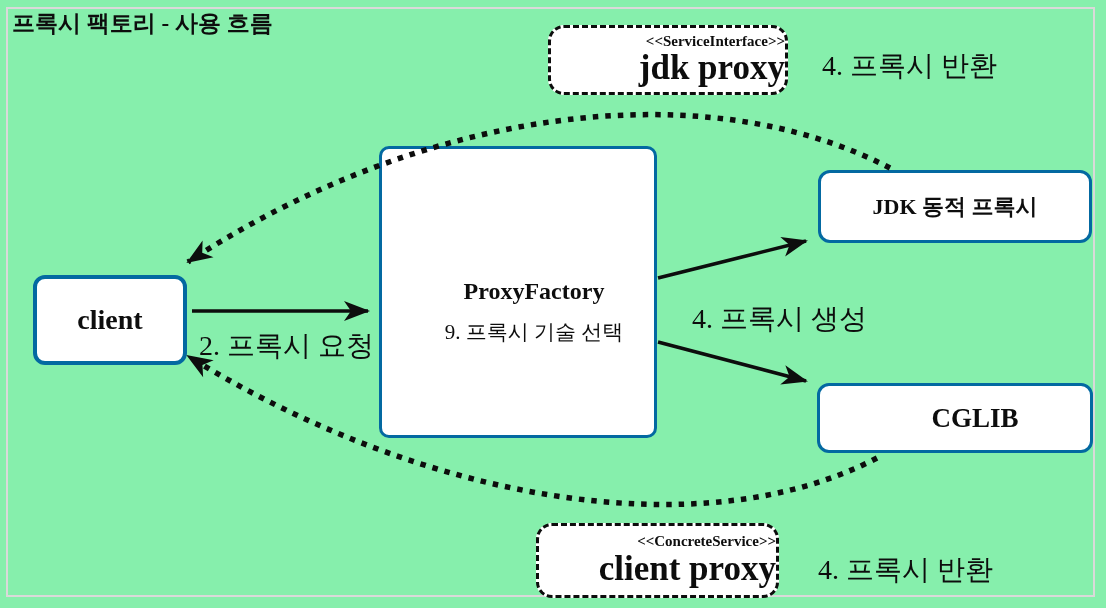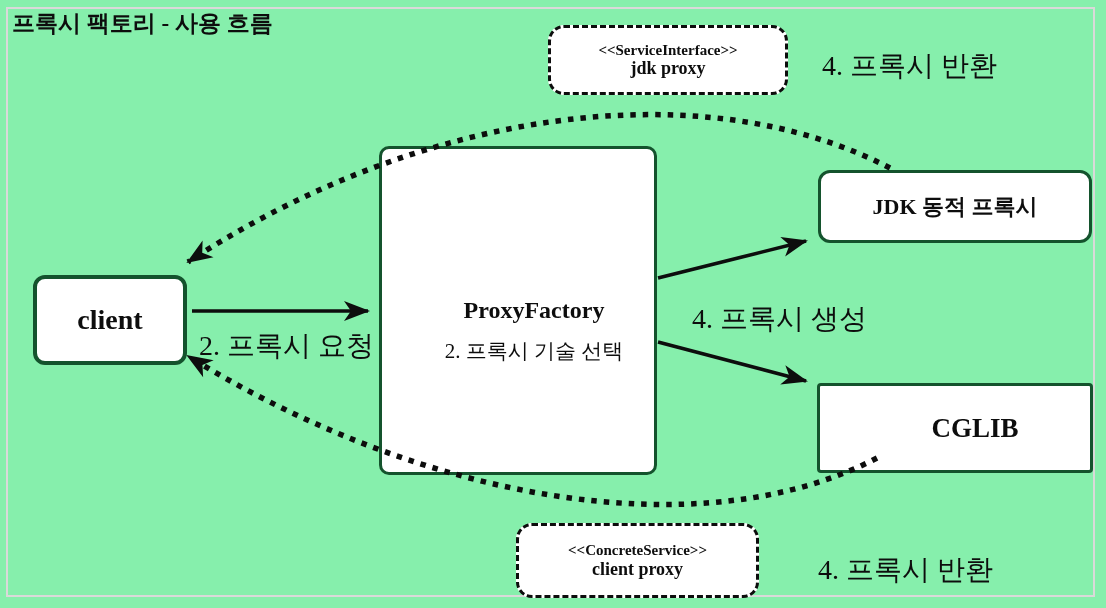--- a/index.html
+++ b/index.html
@@ -9,39 +9,39 @@
   }
   .frame {
     position:absolute; left:6px; top:7px; width:1085px; height:586px;
     border:2px solid #d9d9d9; z-index:0;
   }
   .title {
     position:absolute; left:12px; top:8px; font-size:23px; font-weight:bold;
     white-space:nowrap; z-index:4;
   }
   .box {
-    position:absolute; border:3px solid #14532d; background:#ffffff;
+    position:absolute; border:3px solid #0369a1; background:#ffffff;
     display:flex; align-items:center; justify-content:center;
     box-sizing:border-box; z-index:2; text-align:center;
   }
   .node-client { left:33px; top:275px; width:154px; height:90px; border-width:4px; border-radius:12px; font-size:28px; font-weight:bold; }
-  .node-pf { left:379px; top:146px; width:278px; height:329px; border-radius:10px; flex-direction:column; padding-top:40px; gap:13px;padding-left:32px; }
+  .node-pf { left:379px; top:146px; width:278px; height:292px; border-radius:10px; flex-direction:column; padding-top:40px; gap:13px;padding-left:32px; }
   .pf-name { font-size:24px; font-weight:bold; }
   .pf-step { font-size:21px; }
   .node-jdk { left:818px; top:170px; width:274px; height:73px; border-radius:12px; font-size:22px; font-weight:bold; }
-  .node-cglib { left:817px; top:383px; width:276px; height:90px; border-radius:4px; font-size:27px; font-weight:bold;padding-left:40px; }
+  .node-cglib { left:817px; top:383px; width:276px; height:70px; border-radius:12px; font-size:27px; font-weight:bold;padding-left:40px; }
   .dashed-box {
     position:absolute; border:3px dashed #0d0d0d; border-radius:16px; background:#ffffff;
-    display:flex; flex-direction:column; align-items:center; justify-content:center;
+    display:flex; flex-direction:column; align-items:flex-end; justify-content:center;
     box-sizing:border-box; gap:1px; z-index:2; text-align:center;
   }
   .dashed-top { left:548px; top:25px; width:240px; height:70px; }
-  .dashed-bottom { left:516px; top:523px; width:243px; height:75px; }
+  .dashed-bottom { left:536px; top:523px; width:243px; height:75px; }
   .stereo { font-size:15px; font-weight:bold; line-height:1.1; }
-  .dname { font-size:18px; font-weight:bold; line-height:1.05; }
+  .dname { font-size:35px; font-weight:bold; line-height:1.05; }
   .edge-label { position:absolute; font-size:28px; white-space:nowrap; z-index:4; }
   .lbl-request { left:199px; top:327px; }
   .lbl-create { left:692px; top:300px; }
   .lbl-return-top { left:822px; top:47px; }
   .lbl-return-bottom { left:818px; top:551px; }
   svg.edges { position:absolute; left:0; top:0; z-index:3; pointer-events:none; }
   .solid-edge { stroke:#0d0d0d; stroke-width:3.6; fill:none; }
   .dotted-edge { stroke:#0d0d0d; stroke-width:5.5; stroke-dasharray:5.5 7; stroke-linecap:butt; fill:none; }
 </style>
 </head>
@@ -72,21 +72,21 @@
   </div>
   <div class="edge-label lbl-return-top">4. 프록시 반환</div>
 
   <div class="box node-client">
     <span>client</span>
   </div>
   <div class="edge-label lbl-request">2. 프록시 요청</div>
 
   <div class="box node-pf">
     <div class="pf-name">ProxyFactory</div>
-    <div class="pf-step">2. 프록시 기술 선택</div>
+    <div class="pf-step">9. 프록시 기술 선택</div>
   </div>
   <div class="edge-label lbl-create">4. 프록시 생성</div>
 
   <div class="box node-jdk">
     <span>JDK 동적 프록시</span>
   </div>
 
   <div class="box node-cglib">
     <span>CGLIB</span>
   </div>

